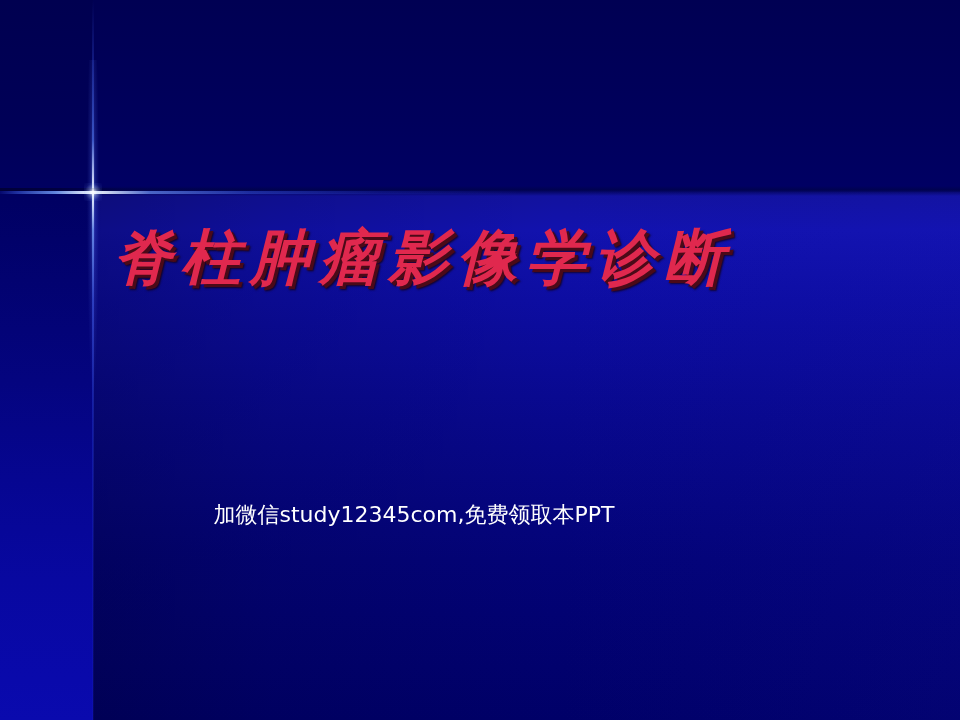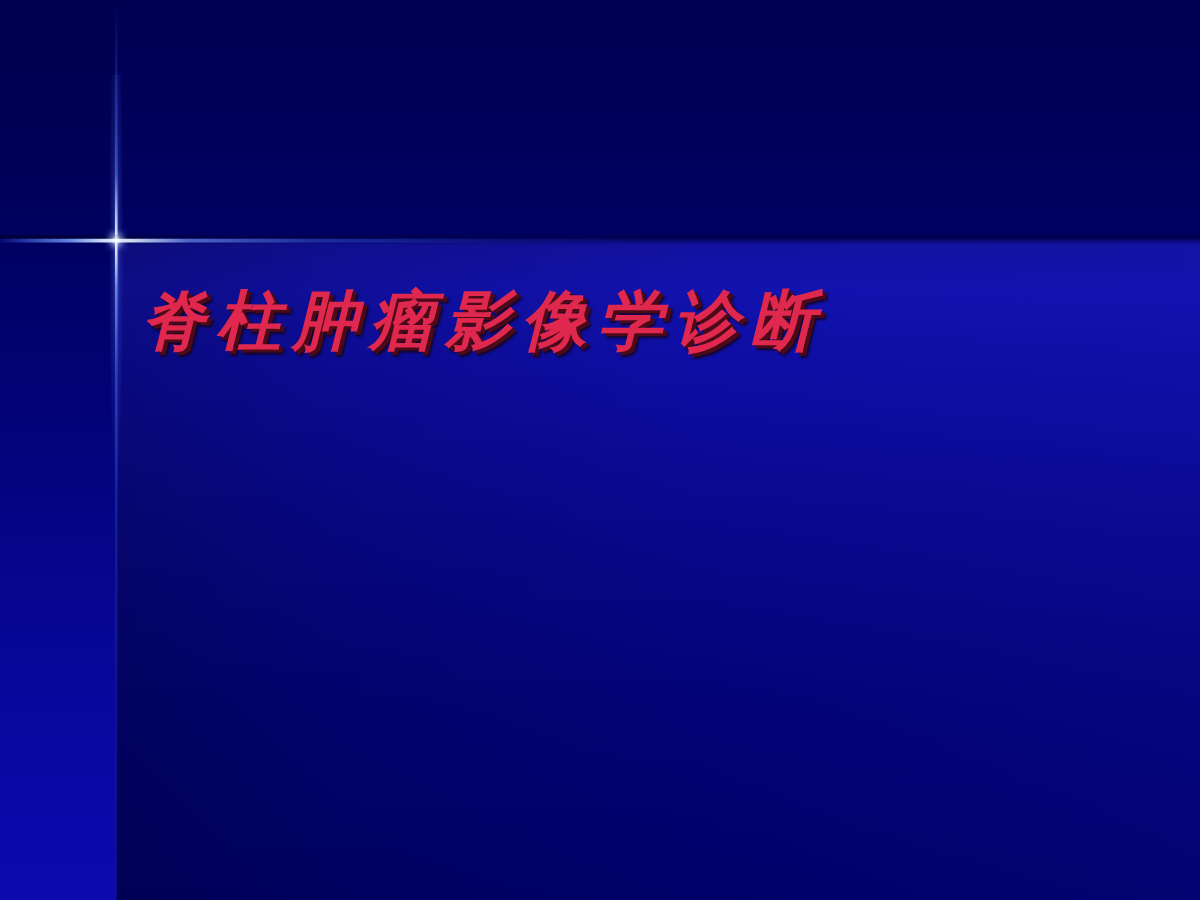--- a/index.html
+++ b/index.html
@@ -152,21 +152,21 @@
   
 
   .title {
     position: absolute;
     left: 112px;
     top: 216px;
     width: 740px;
     font-family: "DejaVu Serif", "Liberation Serif", serif;
     font-weight: bold;
     font-style: italic;
-    font-size: 52px;
+    font-size: 60px;
     line-height: 82px;
     letter-spacing: 9px;
     color: #e0284e;
     white-space: nowrap;
     text-shadow:
       3px 3px 0 #4a0a18,
       4px 4px 2px rgba(20,0,8,0.75);
   }
 
   
@@ -194,14 +194,15 @@
   <div class="bg-strip"></div>
 
   <div class="cross-v-glow"></div>
   <div class="cross-v"></div>
   <div class="cross-h-shadow"></div>
   <div class="cross-h"></div>
   <div class="cross-center"></div>
 
   <div class="title">脊柱肿瘤影像学诊断</div>
 
+  <div class="subtitle">加微信study12345com,免费领取本PPT</div>
 
 </div>
 
 </body></html>

